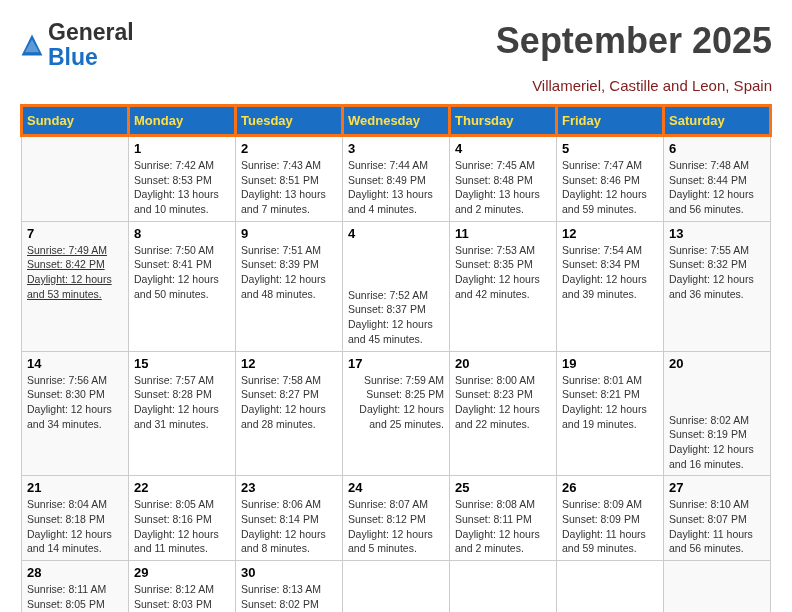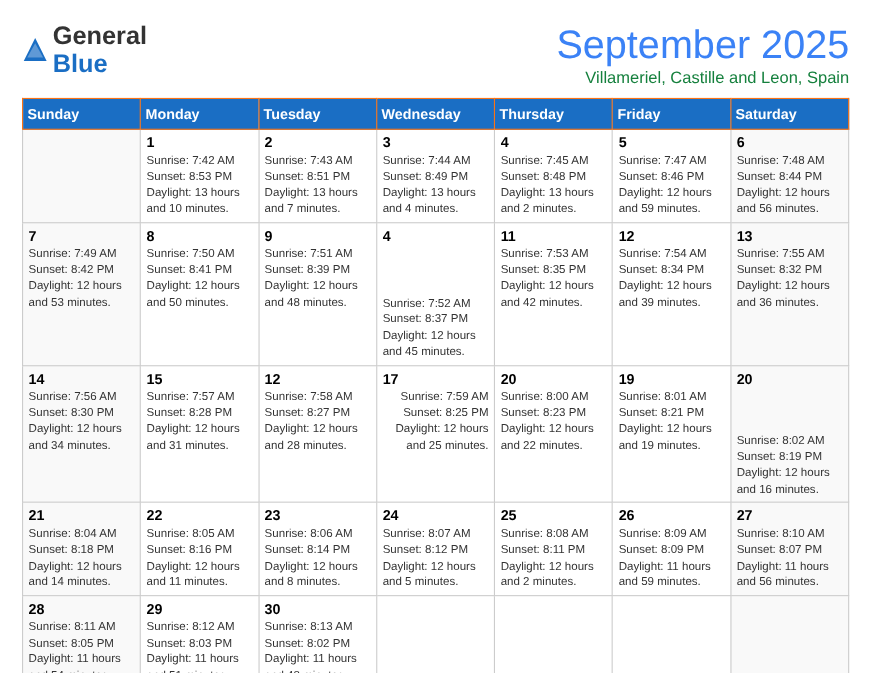--- a/index.html
+++ b/index.html
@@ -28,40 +28,41 @@
     }
     .logo-general { color: #333; }
     .logo-blue { color: #1a6ec4; }
     .logo-icon {
       width: 24px;
       height: 24px;
     }
     .title-block { text-align: right; }
     .month-title {
       font-size: 36px;
-      font-weight: normal;
-      color: #3b82f6;
+      font-weight: bold;
+      color: #404040;
     }
     .location {
       font-size: 15px;
-      color: #15803d;
+      color: #7f1d1d;
+      margin-top: 15px;
     }
     table {
       width: 100%;
       border-collapse: collapse;
       font-size: 11px;
     }
     th {
       background: #1a6ec4;
-      color: #ffffff;
+      color: #fde047;
       padding: 6px 4px;
       text-align: left;
       font-size: 13px;
       font-weight: bold;
-      border: 1px solid #f97316;
+      border: 3px solid #f97316;
     }
     td {
       border: 1px solid #ccc;
       padding: 4px 5px;
       vertical-align: top;
       width: calc(100% / 7);
       min-height: 80px;
     }
     .day-num {
       font-size: 13px;
@@ -151,21 +152,21 @@
           <span class="day-num">6</span>
           <div class="day-info" style="white-space: pre-line;">Sunrise: 7:48 AM
 Sunset: 8:44 PM
 Daylight: 12 hours
 and 56 minutes.</div>
         </td>
       </tr>
       <tr>
         <td>
           <span class="day-num">7</span>
-          <div class="day-info" style="white-space: pre-line;">Sunrise: 7:49 AM
+          <div class="day-info" style="white-space: pre-line; text-decoration: underline;">Sunrise: 7:49 AM
 Sunset: 8:42 PM
 Daylight: 12 hours
 and 53 minutes.</div>
         </td>
         <td>
           <span class="day-num">8</span>
           <div class="day-info" style="white-space: pre-line;">Sunrise: 7:50 AM
 Sunset: 8:41 PM
 Daylight: 12 hours
 and 50 minutes.</div>

